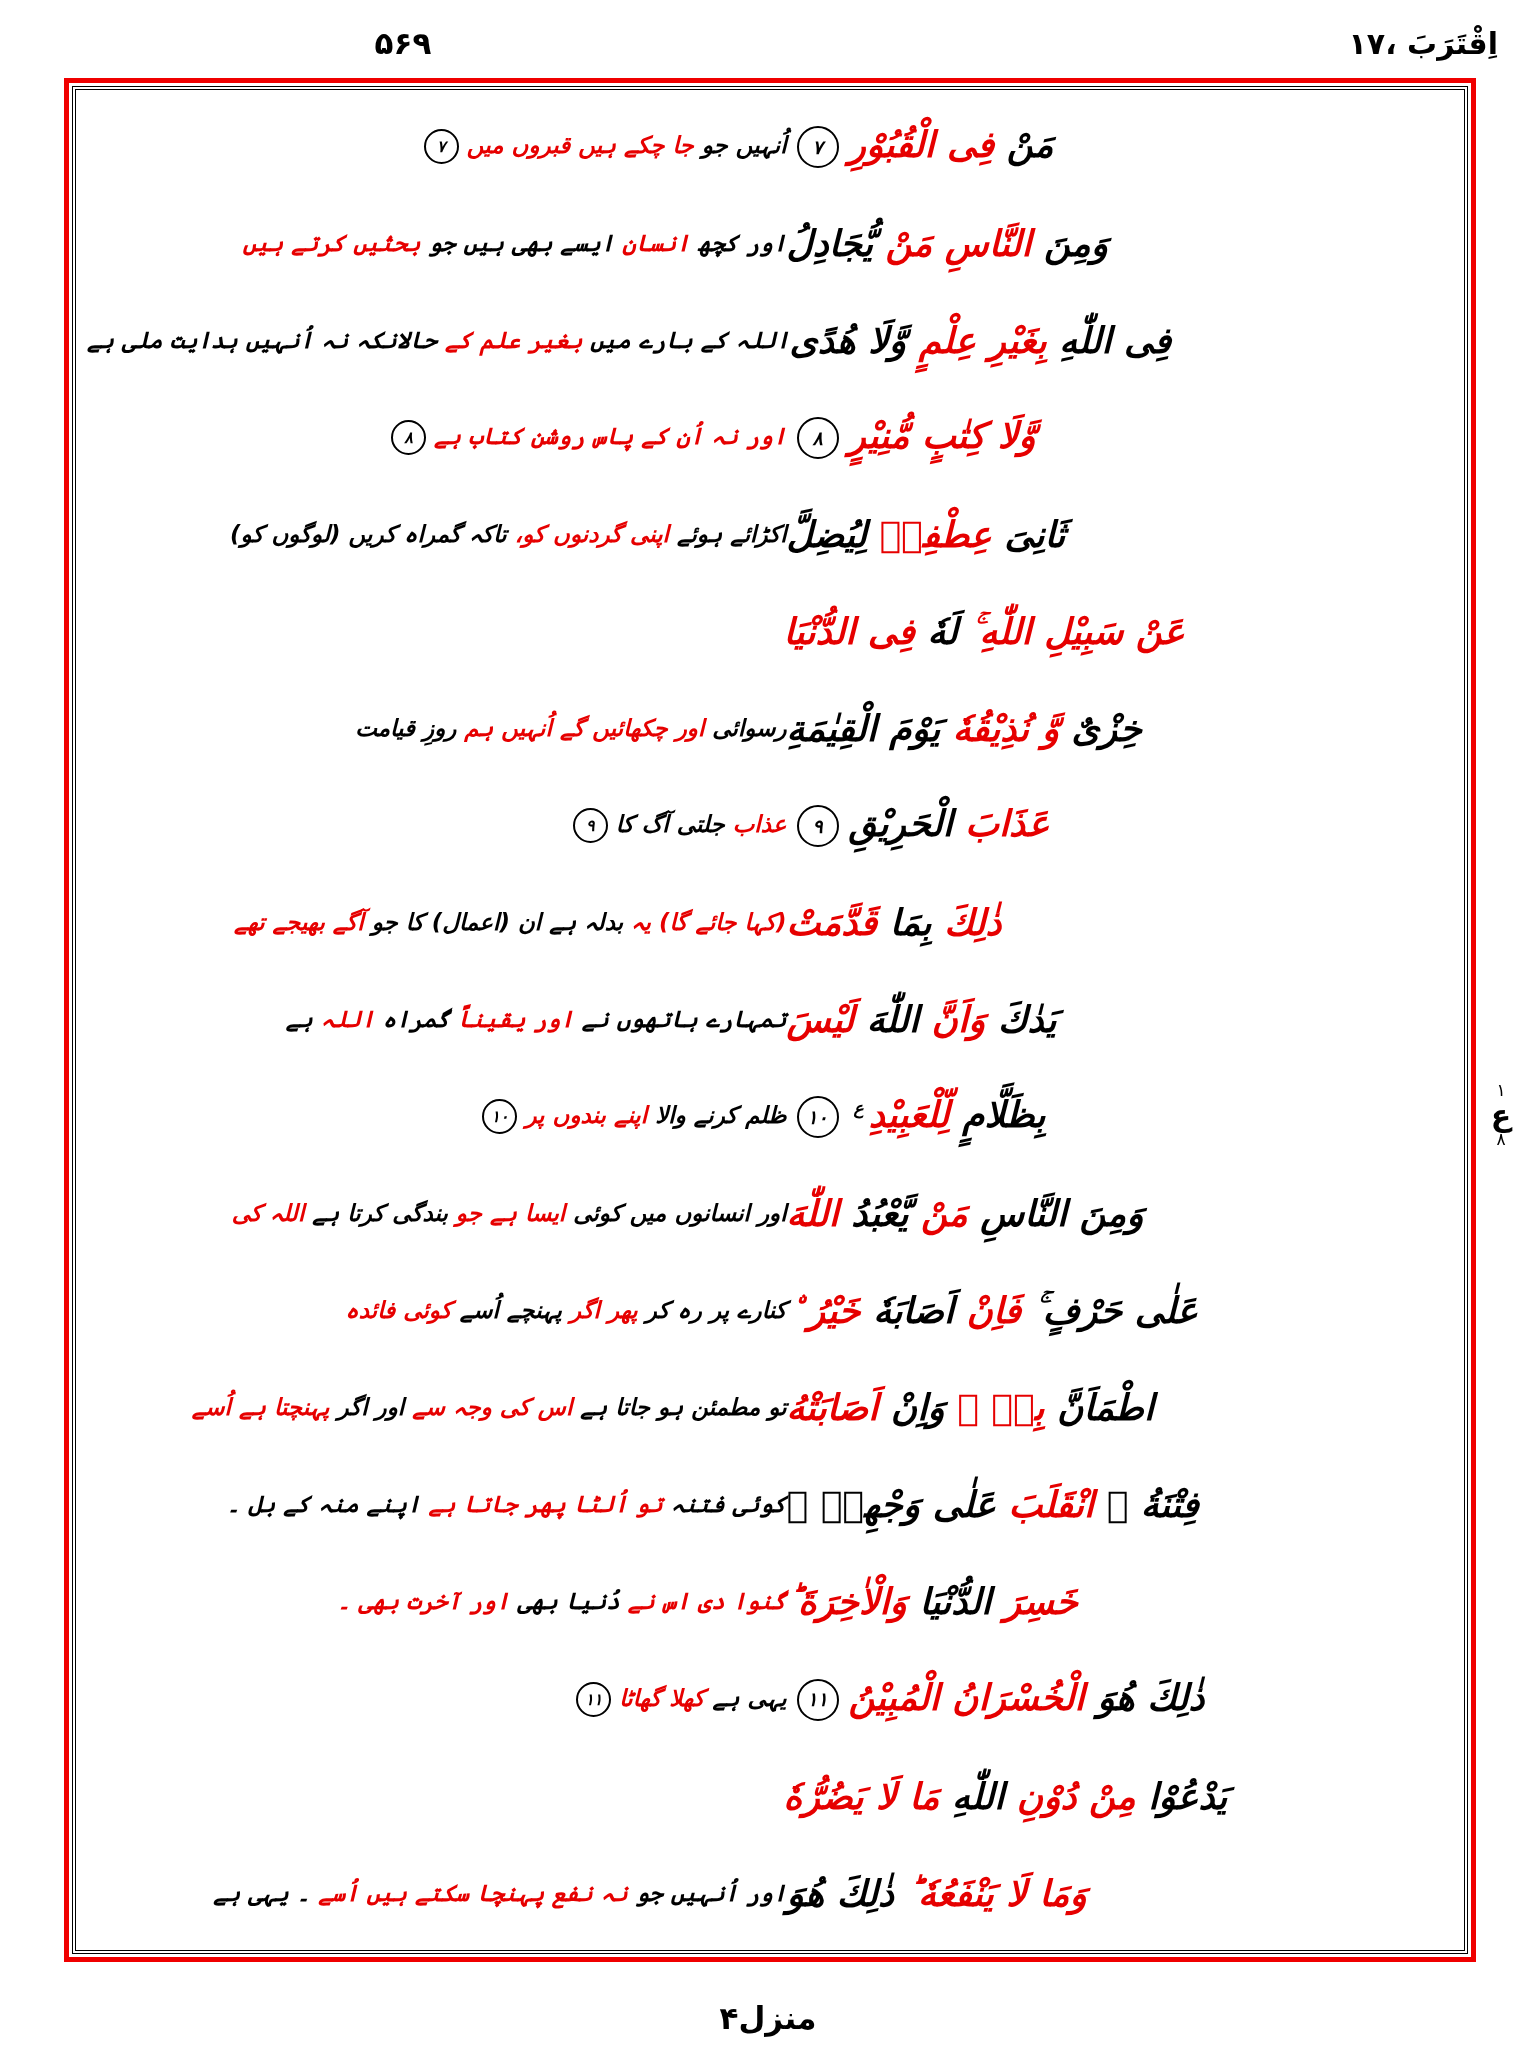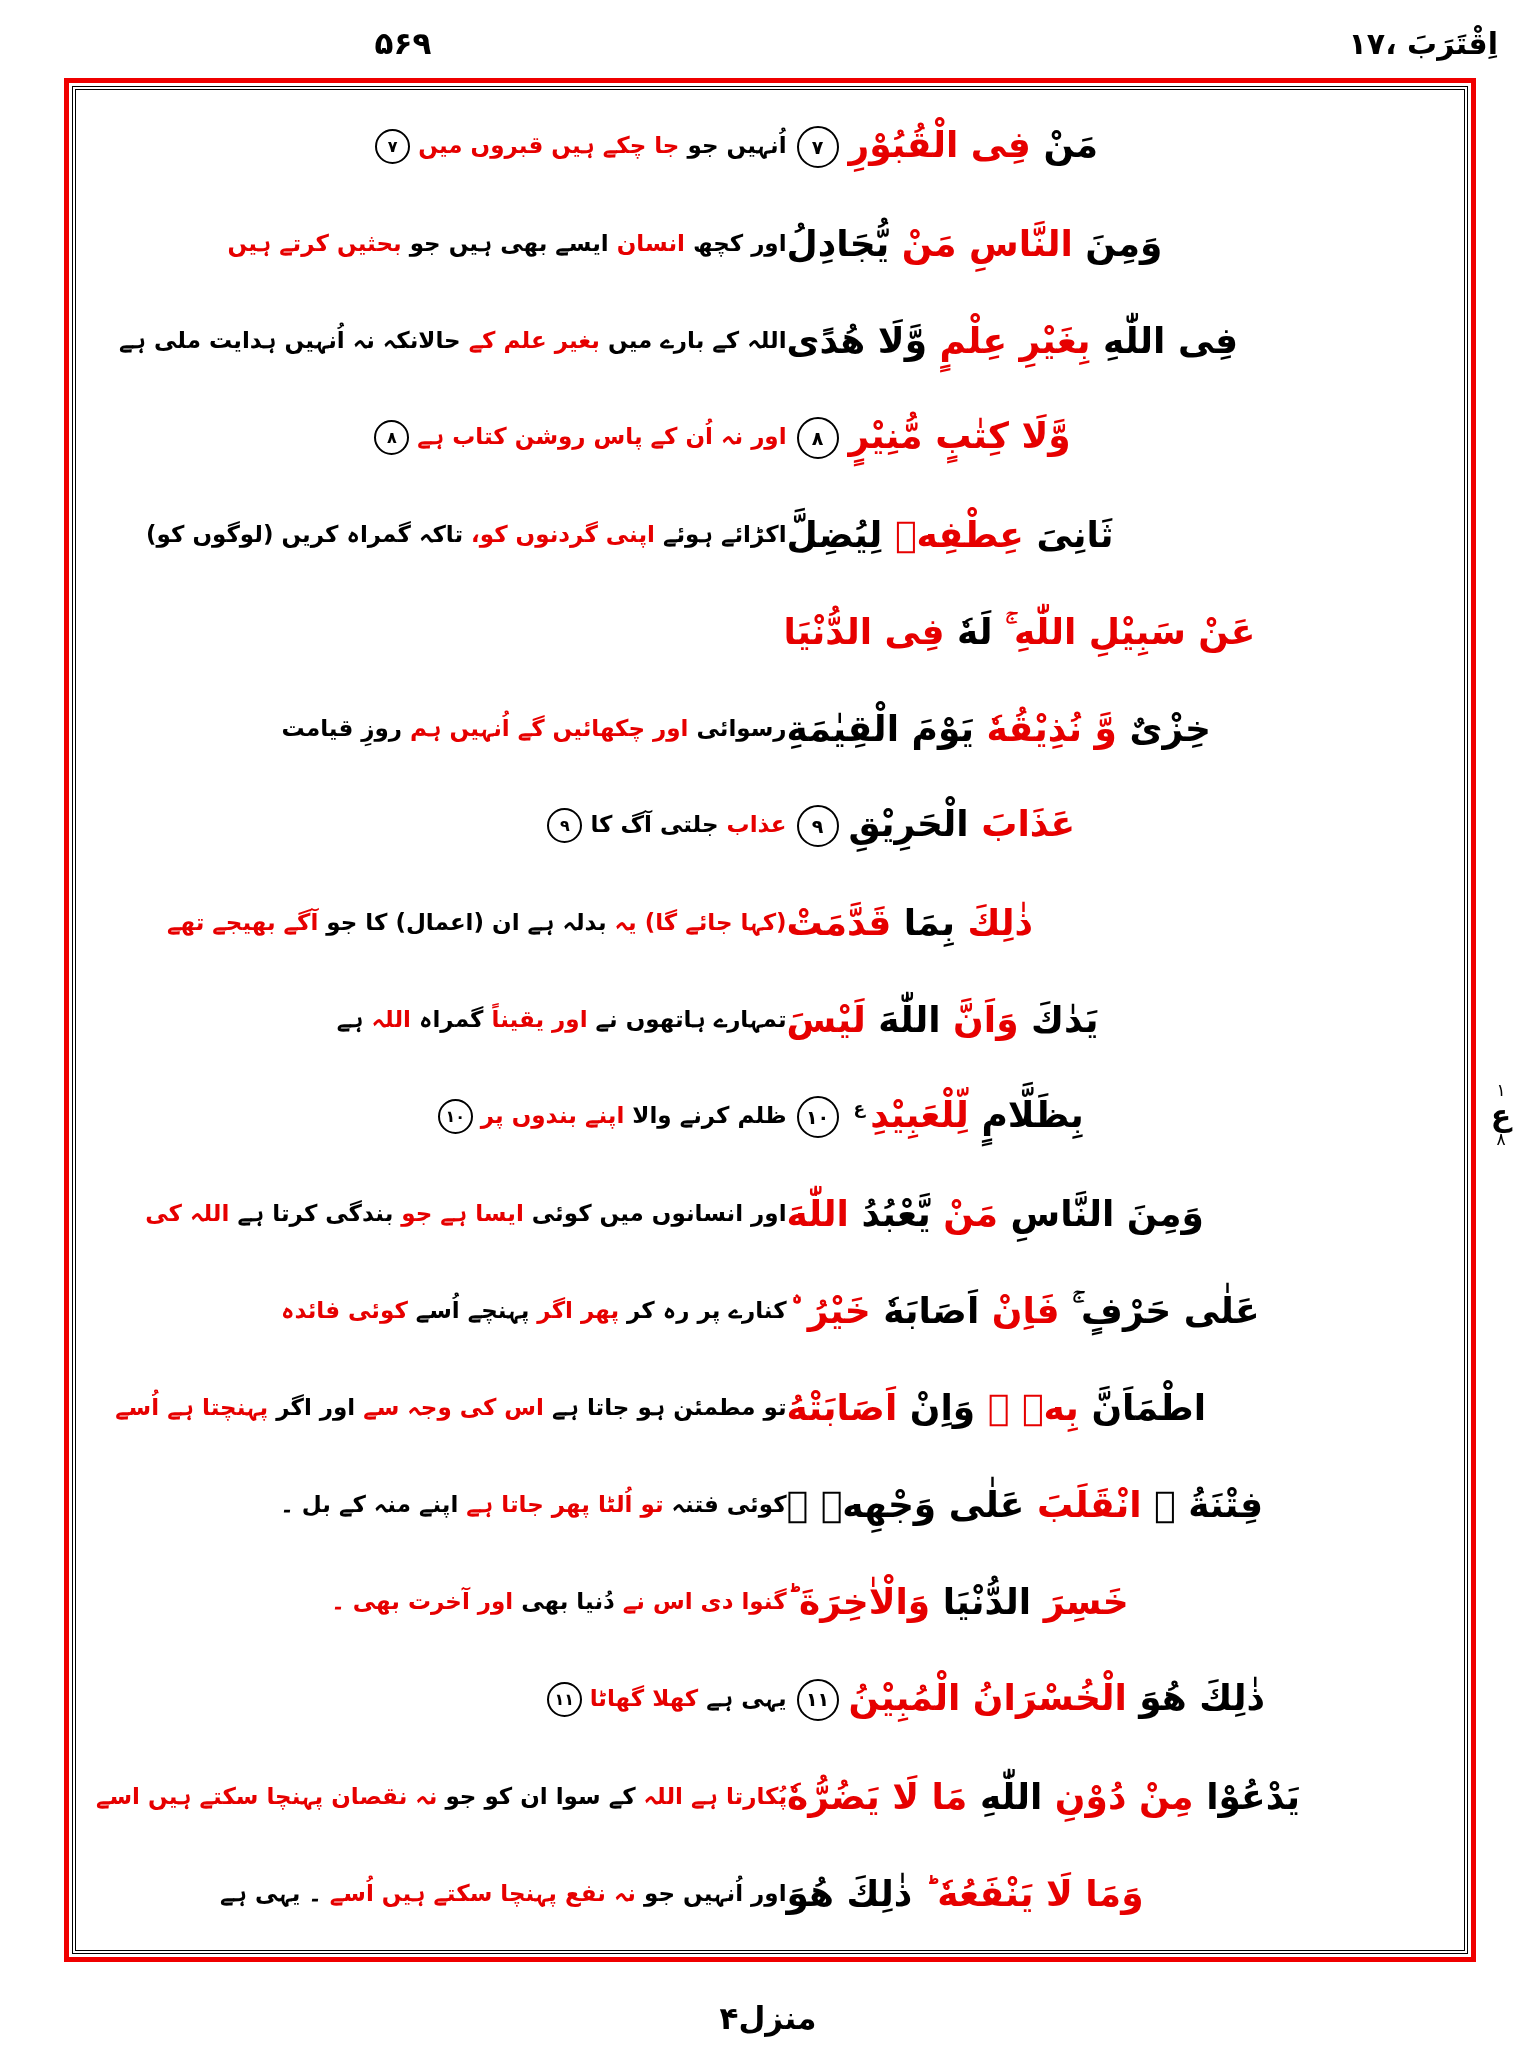--- a/index.html
+++ b/index.html
@@ -13,21 +13,21 @@
   .h-center{text-align:center;font-size:31px;letter-spacing:2px;}
   .h-left{text-align:left;font-size:31px;}
   
   .frame{position:absolute;left:64px;right:60px;top:78px;bottom:86px;
          border:5px solid #f00000;background:#fff;}
   .inner{position:absolute;inset:3px;border:4px double #000;
          display:flex;flex-direction:column;justify-content:space-evenly;
          padding:8px 14px;}
   
   .row{flex:1;display:flex;align-items:center;direction:rtl;min-height:0;}
-  .col{white-space:nowrap;overflow:visible;}
+  .col{white-space:nowrap;overflow:visible;font-style:italic;}
   .col-ar{width:49%;text-align:left;font-size:36px;font-weight:bold;line-height:1.1;}
   .col-ur{width:51%;text-align:right;font-size:23px;font-weight:bold;line-height:1.2;
           padding-left:6px;}
   .blk{color:#000000;}
   .red{color:#e60000;}
   .aya{display:inline-flex;align-items:center;justify-content:center;
        width:38px;height:38px;border:2.5px solid #000;border-radius:50%;
        font-size:19px;font-weight:bold;color:#000;margin:0 10px;vertical-align:middle;
        flex:none;}
   .col-ur .aya{width:31px;height:31px;font-size:16px;border-width:2px;margin:0 8px;}
@@ -115,21 +115,20 @@
         <div class="row">
           <div class="col col-ar"><span class="red">خَسِرَ </span><span class="blk">الدُّنْیَا </span><span class="red">وَالْاٰخِرَةَ ؕ</span></div>
           <div class="col col-ur"><span class="red">گنوا دی اس نے </span><span class="blk">دُنیا بھی </span><span class="red">اور آخرت بھی ۔</span></div>
         </div>
         <div class="row">
           <div class="col col-ar"><span class="blk">ذٰلِكَ هُوَ </span><span class="red">الْخُسْرَانُ الْمُبِیْنُ</span><span class="aya">١١</span></div>
           <div class="col col-ur"><span class="blk">یہی ہے </span><span class="red">کھلا گھاٹا</span><span class="aya">١١</span></div>
         </div>
         <div class="row">
           <div class="col col-ar"><span class="blk">یَدْعُوْا </span><span class="red">مِنْ دُوْنِ </span><span class="blk">اللّٰهِ </span><span class="red">مَا لَا یَضُرُّهٗ</span></div>
-          <div class="col col-ur"><span class="red">پُکارتا ہے اللہ </span><span class="blk">کے سوا ان کو جو </span><span class="red">نہ نقصان پہنچا سکتے ہیں اسے</span></div>
         </div>
         <div class="row">
           <div class="col col-ar"><span class="red">وَمَا لَا یَنْفَعُهٗ ؕ </span><span class="blk">ذٰلِكَ هُوَ</span></div>
           <div class="col col-ur"><span class="blk">اور اُنہیں جو </span><span class="red">نہ نفع پہنچا سکتے ہیں اُسے </span><span class="blk">۔ یہی ہے</span></div>
         </div>
       </div>
   </div>
 
   <div class="ruku">
     <span class="small">۱</span>

